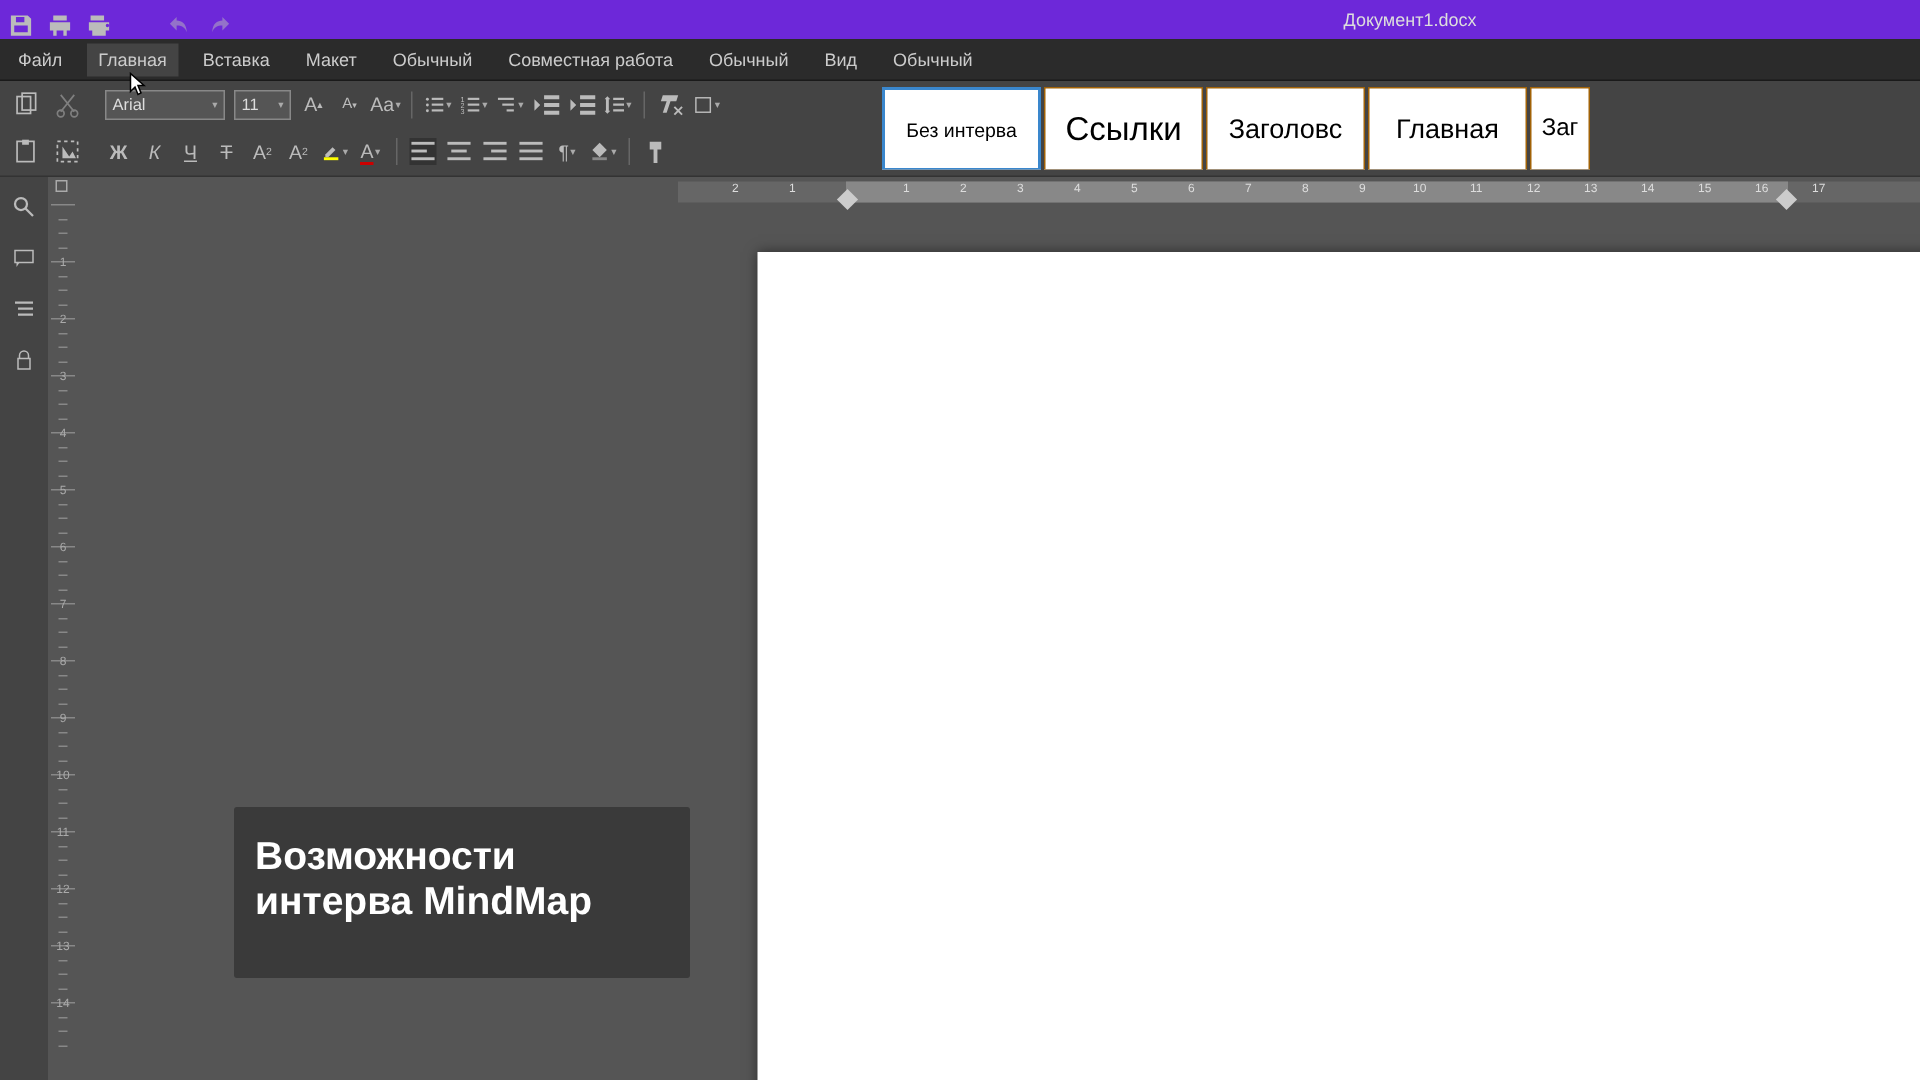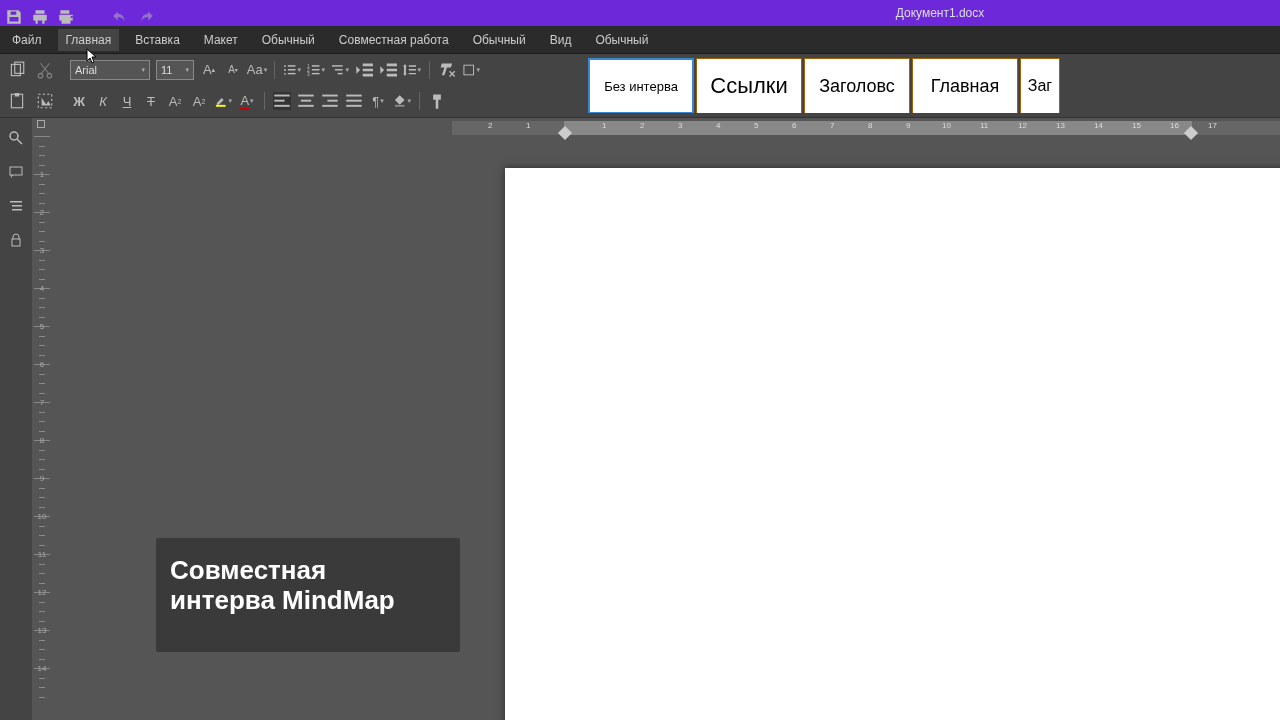--- a/index.html
+++ b/index.html
@@ -396,21 +396,21 @@
           <div class="hlabel" style="left: 566px;">12</div>
           <div class="hlabel" style="left: 604px;">13</div>
           <div class="hlabel" style="left: 642px;">14</div>
           <div class="hlabel" style="left: 680px;">15</div>
           <div class="hlabel" style="left: 718px;">16</div>
           <div class="hlabel" style="left: 756px;">17</div>
         </div>
     </div>
     <div class="page"></div>
     <div class="overlay">
-      <div class="line">Совместная</div>
+      <div class="line">Возможности</div>
       <div class="line">интерва MindMap</div>
     </div>
   </div>
 </div>
 
 <div class="cursor"><svg viewBox="0 0 12 16">
       <path fill="#fff" stroke="#000" d="M1 1l0 12 3-3 2 5 2-1-2-5h4z"></path>
     </svg></div>
 
 </body></html>

